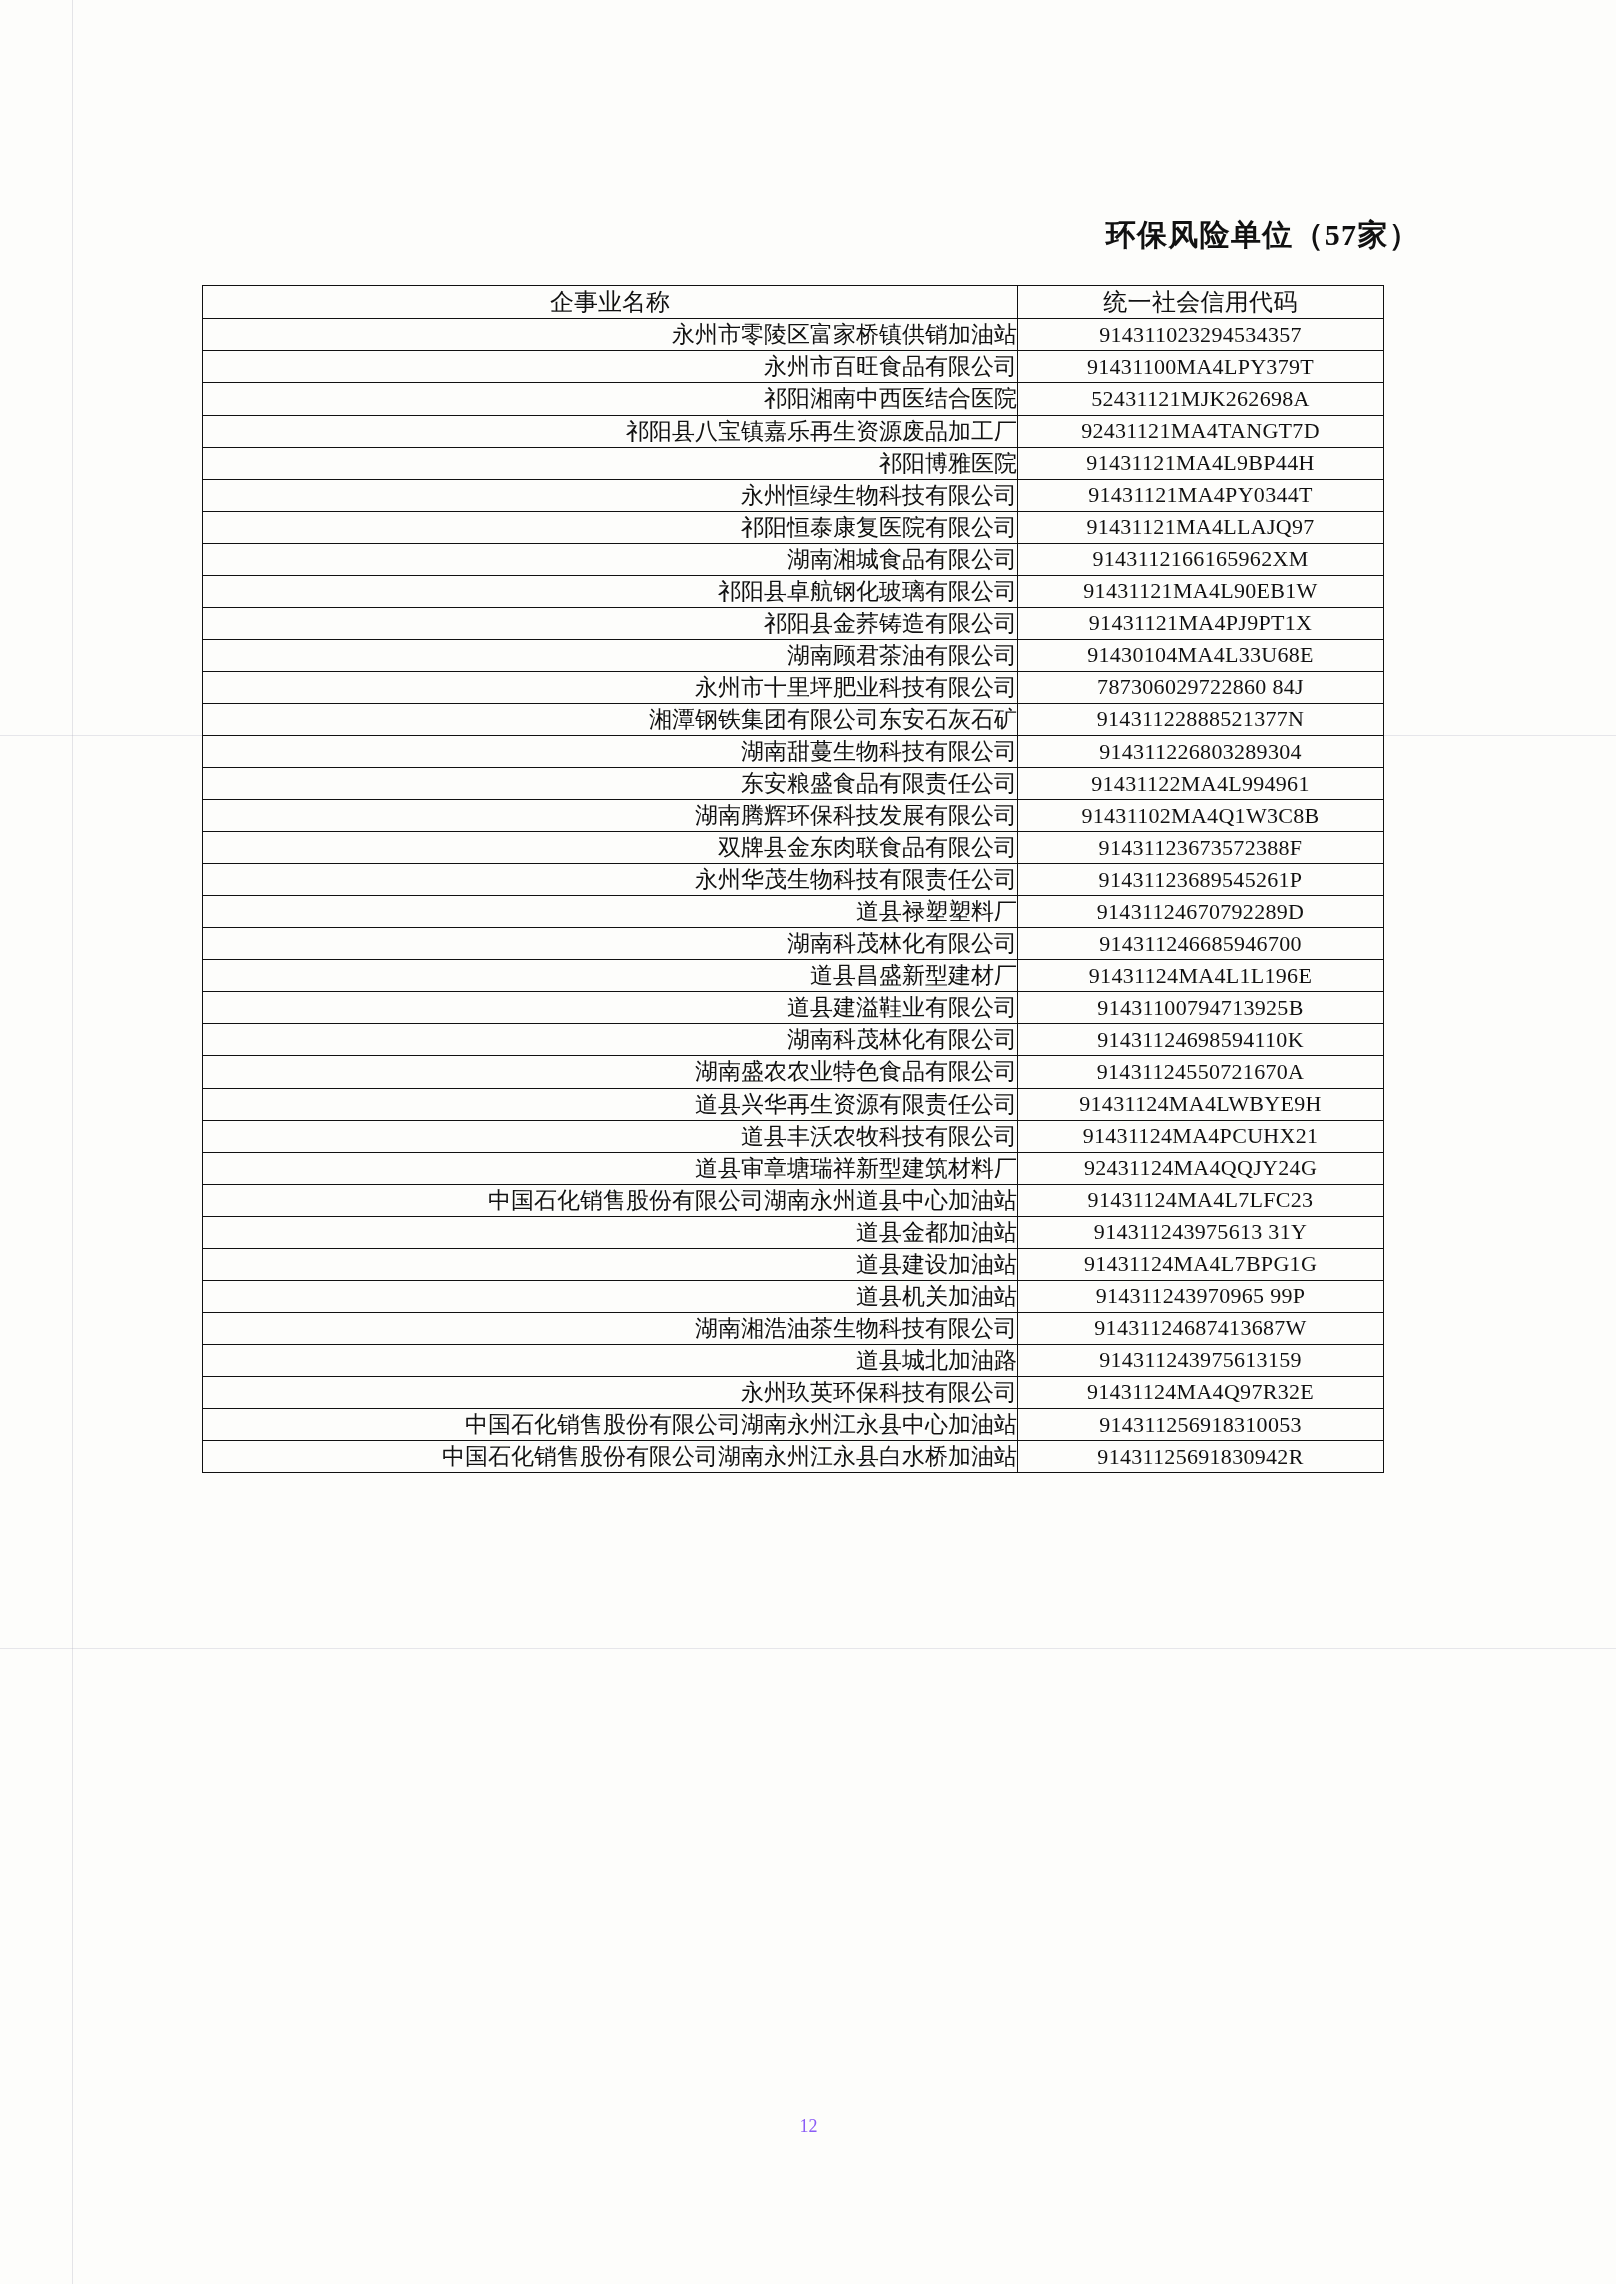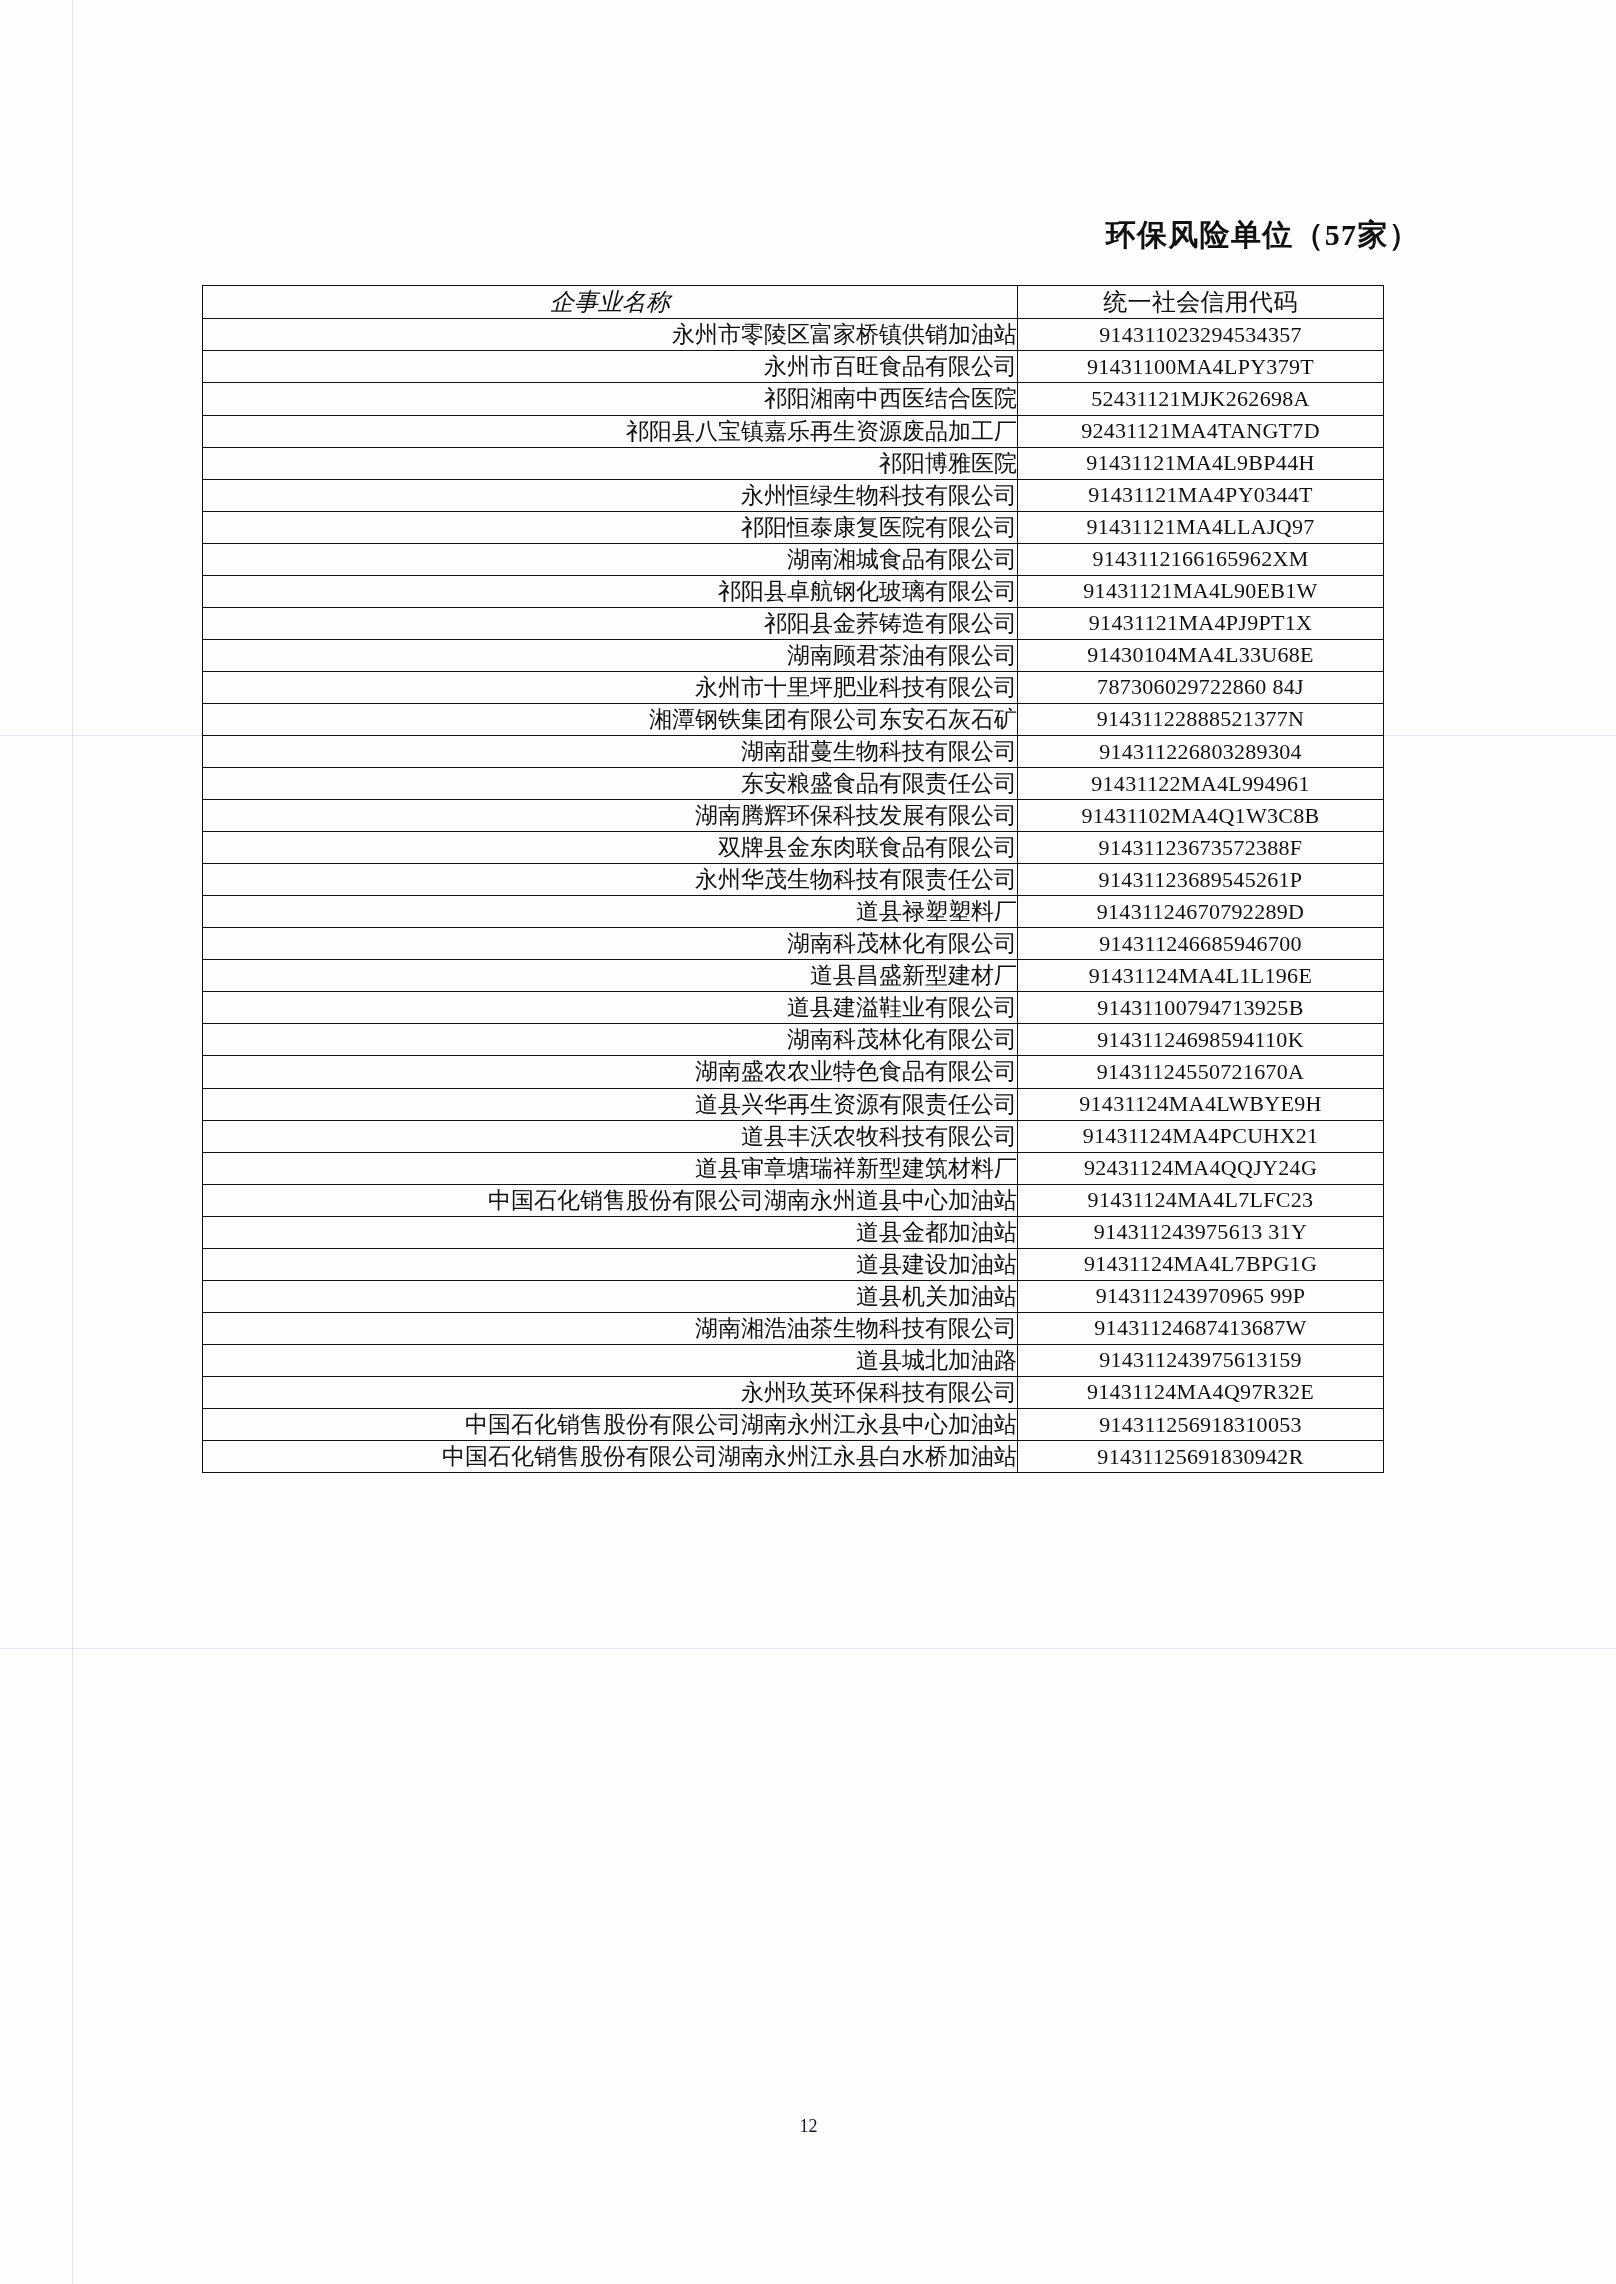--- a/index.html
+++ b/index.html
@@ -79,39 +79,38 @@
   }
   th.col-name, th.col-code {
     text-align: center;
     font-weight: normal;
     font-size: 24px;
     padding-top: 9px;
     padding-bottom: 9px;
   }
   th.col-name {
     padding-left: 0;
-    font-style: italic;
   }
   td.col-name {
     font-size: 23px;
     text-align: right;
   }
   td.col-code {
     font-size: 22px;
     margin-top: 28px;
   }
   .page-number {
     position: absolute;
     top: 2116px;
     left: 0;
     width: 1617px;
     text-align: center;
     font-size: 18px;
     font-family: "Liberation Serif", "DejaVu Serif", serif;
-    color: #0f172a;
+    color: #8b5cf6;
   }
 </style>
 </head>
 <body>
 
 <div class="page">
 
   <div class="scan-line-v" style="left:72px;"></div>
   <div class="scan-line-h" style="top:735px;"></div>
   <div class="scan-line-h" style="top:1648px;"></div>

